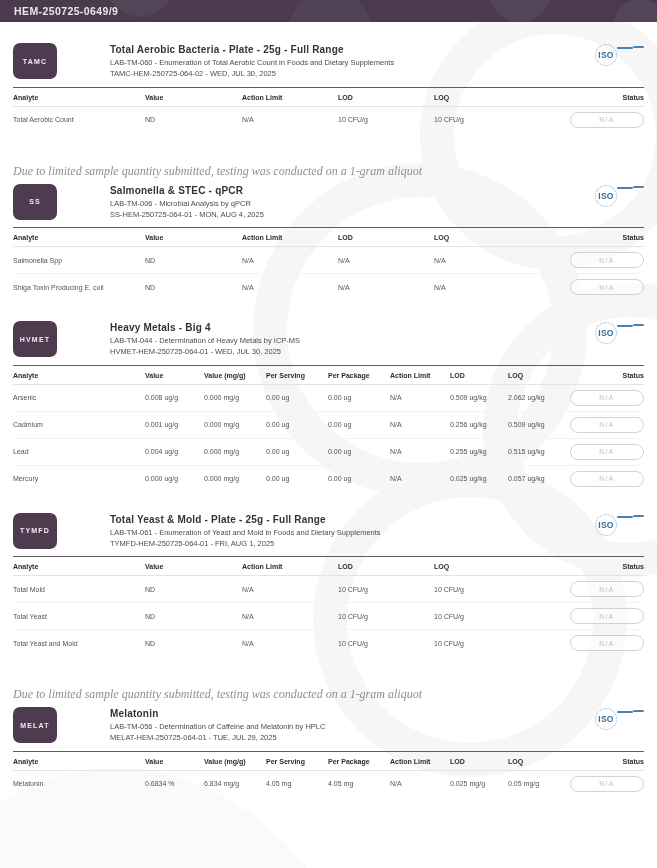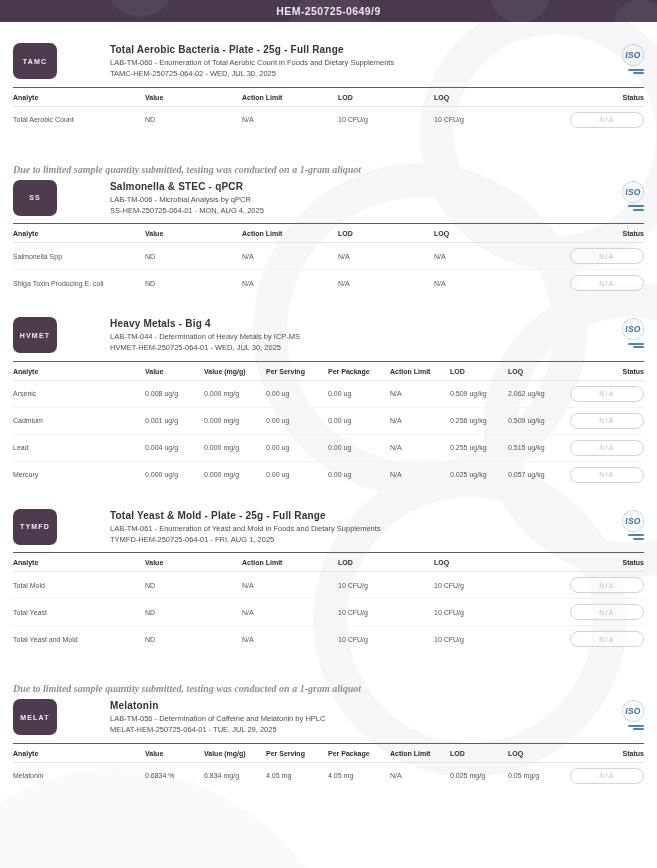--- a/index.html
+++ b/index.html
@@ -17,46 +17,45 @@
   .topbar {
     position:relative; z-index:2;
     height:22px;
     background:#4b3a4e;
     background-image:
       radial-gradient(circle at 140px -18px, rgba(255,255,255,0.05) 0 34px, transparent 35px),
       radial-gradient(circle at 330px 30px, rgba(255,255,255,0.045) 0 40px, transparent 41px),
       radial-gradient(circle at 520px -8px, rgba(255,255,255,0.05) 0 30px, transparent 31px),
       radial-gradient(circle at 640px 26px, rgba(255,255,255,0.05) 0 26px, transparent 27px);
     color:#ece5ec;
-    display:flex; align-items:center; justify-content:center;
+    display:flex; align-items:center; justify-content:flex-start;
     padding:0 14px;
     font-size:10.5px; font-weight:bold; letter-spacing:.4px;
   }
   main { position:relative; z-index:1; padding:0 13px; }
   .section { margin-top:21px; }
   .section.has-note { margin-top:31px; }
   .note {
     font-family:"Liberation Serif", serif;
     font-style:italic;
-    font-size:10px; color:#8f8f8f;
+    font-size:12px; color:#8f8f8f;
     margin-bottom:5px;
-    font-weight:bold;
   }
   .sec-head { display:flex; align-items:flex-start;gap:44px; }
   .badge {
     width:44px; height:36px; flex:0 0 44px;
     background:#4f3b50; border-radius:7px;
     color:#f2ecf2; font-size:7px; font-weight:bold; letter-spacing:1.2px;
     display:flex; align-items:center; justify-content:center;
     margin-right:9px;
   }
   .titles { flex:1 1 auto; padding-top:1px; }
   .sec-title { font-size:10px; font-weight:bold; color:#333; letter-spacing:.2px; margin-bottom:2px; }
   .sec-sub { font-size:7.5px; color:#4c4c4c; line-height:1.5; }
-  .iso { flex:0 0 30px; display:flex; flex-direction:column; align-items:flex-end; padding-top:1px;font-style:italic; }
+  .iso { flex:0 0 30px; display:flex; align-items:flex-start; padding-top:1px; }
   .iso-circle {
     width:22px; height:22px; border-radius:50%;
     border:1px dotted #8fb3cf;
     color:#2e6da4; font-size:8.5px; font-weight:bold;
     display:flex; align-items:center; justify-content:center;
     letter-spacing:.3px;
   }
   .iso-bar { background:#2e6da4; height:2px; border-radius:1px; opacity:.85; }
   .iso-bar.b1 { width:16px; margin-top:2.5px; }
   .iso-bar.b2 { width:11px; margin-top:1.5px; }

